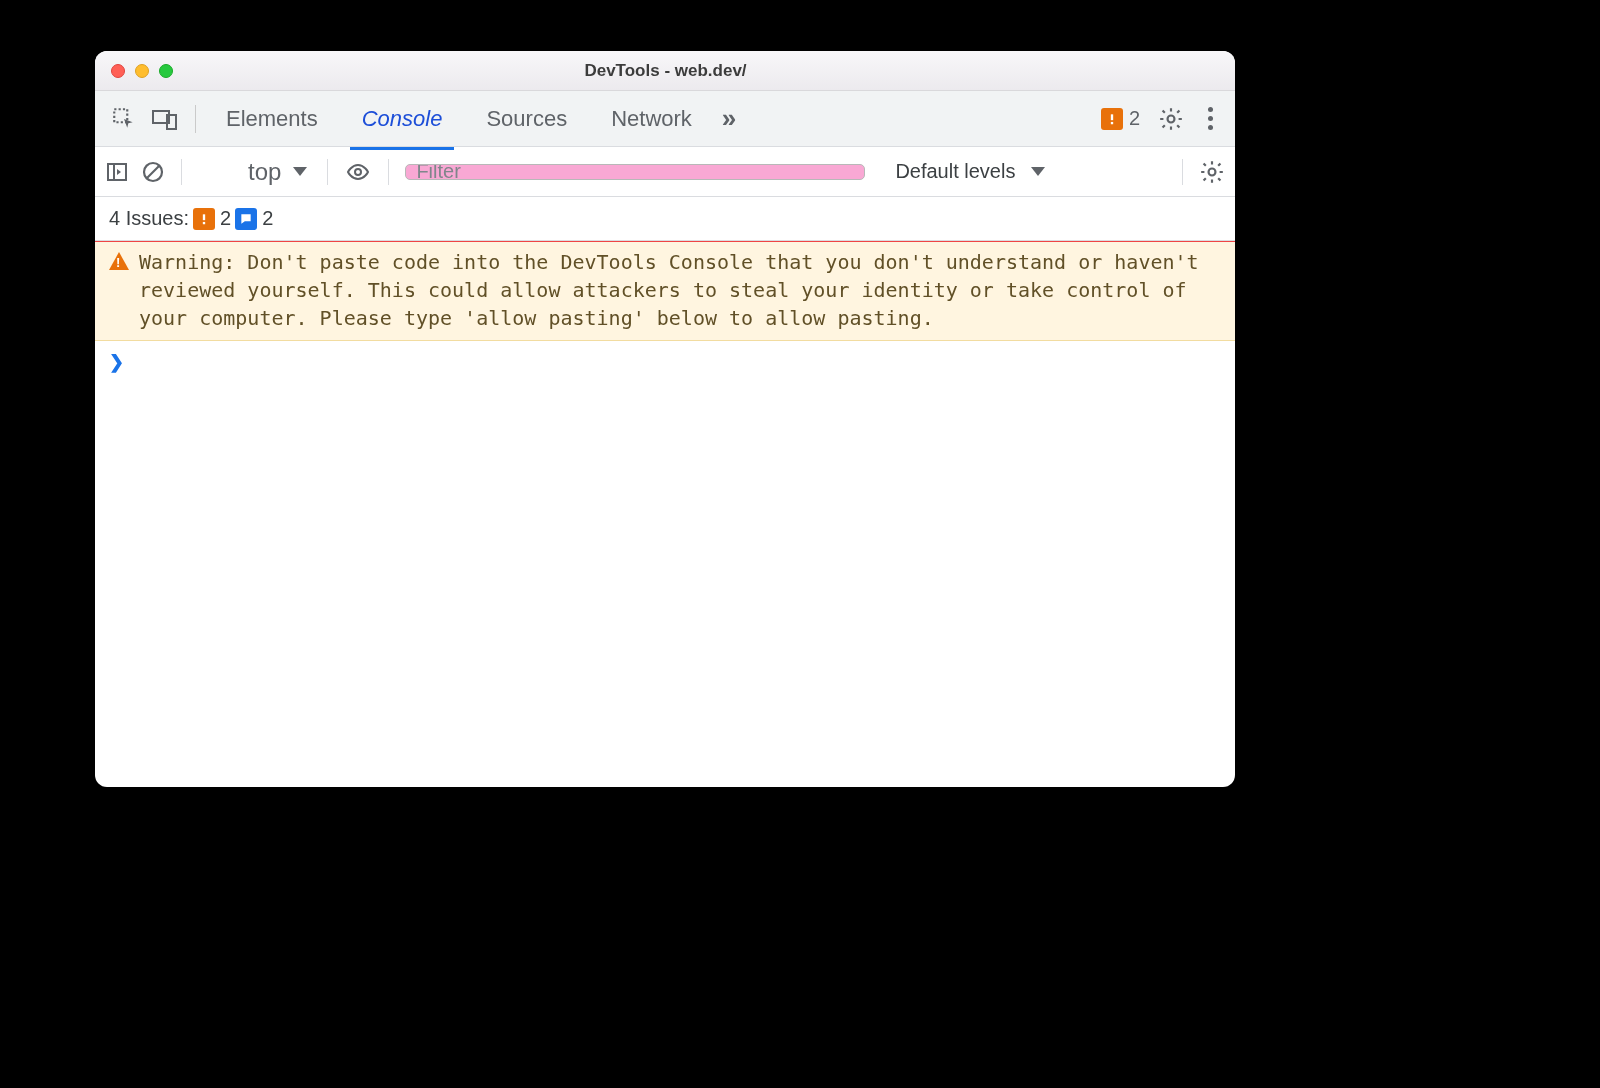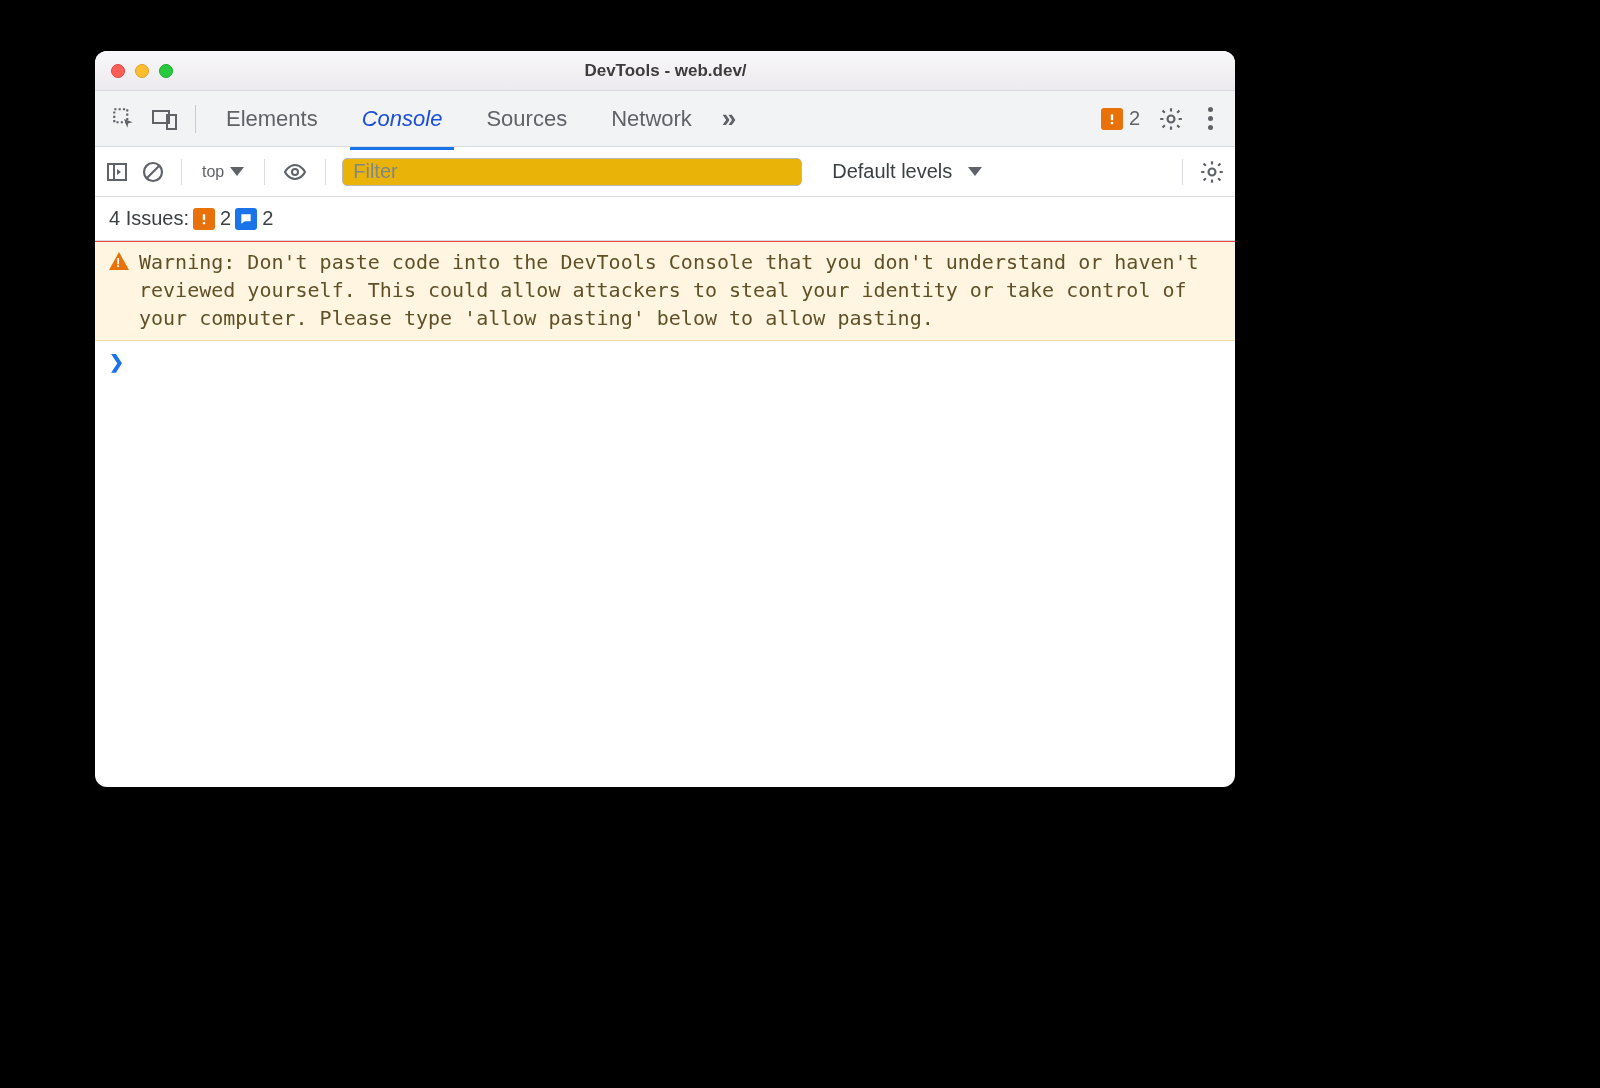--- a/index.html
+++ b/index.html
@@ -108,33 +108,34 @@
       background:#fff;
       border-bottom:1px solid #dadce0;
       display:flex;
       align-items:center;
       padding: 0 10px;
       gap: 12px;
     }
     .ct-icon { color:#5f6368; display:flex; align-items:center;}
     .sep { width:1px; height: 26px; background:#dadce0; margin: 0 4px;}
     .ctx {
-      display:flex; align-items:center; gap:6px;
-      font-size: 16px; color:#5f6368;
+      display:flex; align-items:center; gap:12px;
+      font-size: 24px; color:#5f6368;
       padding: 0 4px;
+      margin-left: 46px;
     }
     .filter-input {
       flex: 0 0 460px;
-      height: 28px;
+      height: 16px;
       border:1px solid #b8b8b8;
       border-radius: 5px;
       padding: 0 10px;
       font-size: 20px;
       color:#5f6368;
-      background:#eab308;
+      background:#f9a8d4;
     }
     .filter-input::placeholder { color:#80868b;}
     .levels {
       margin-left: 18px;
       display:flex; align-items:center; gap:16px;
       font-size: 20px; color:#3c4043;
     }
     .console-toolbar .spacer { flex:1; }
     .issues-row {
       height: 44px;

